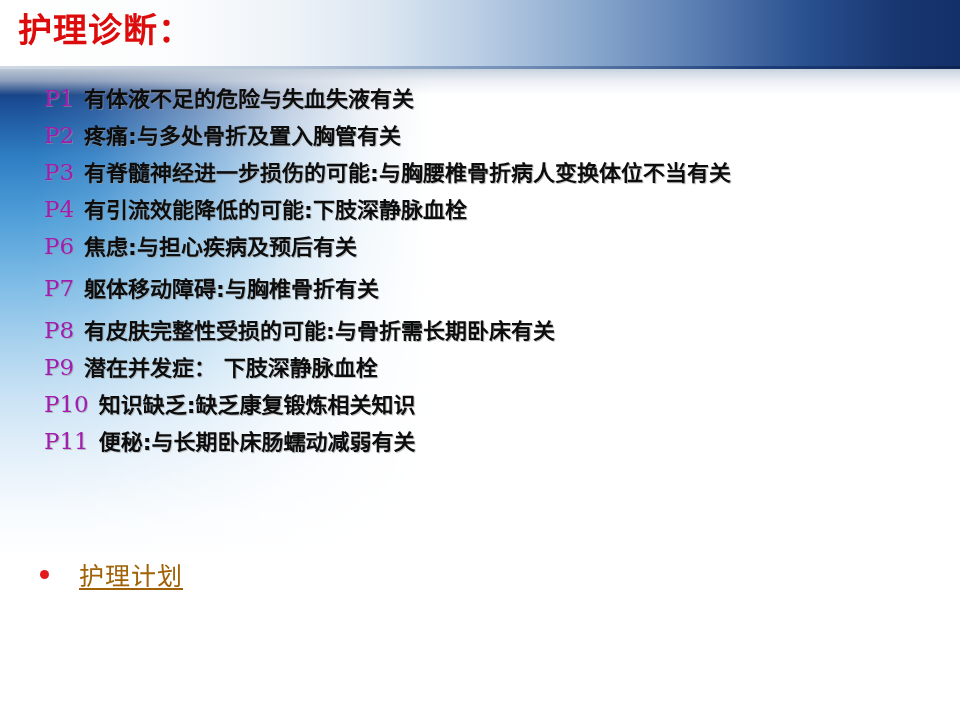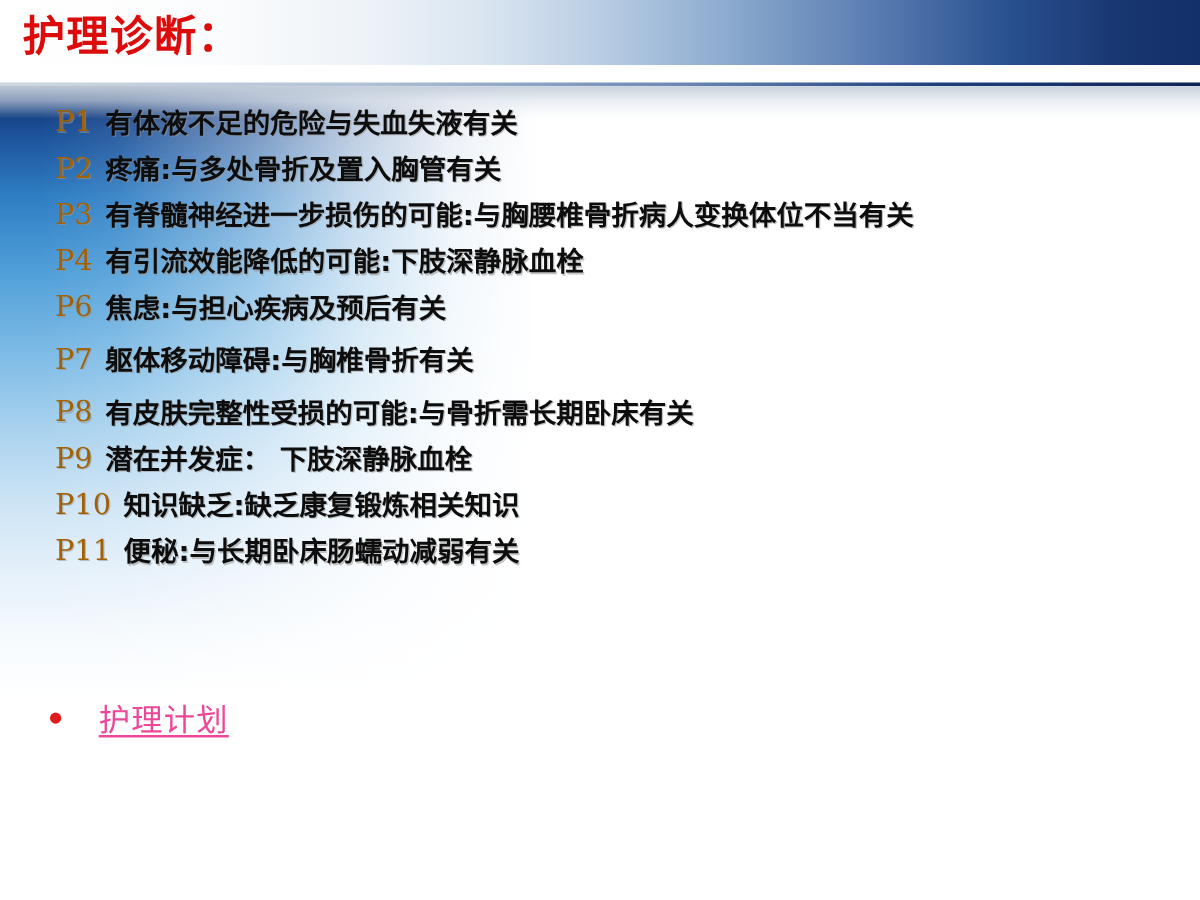--- a/index.html
+++ b/index.html
@@ -24,21 +24,21 @@
     background: #ffffff;
     overflow: hidden;
   }
 
   
   .title-bar {
     position: absolute;
     left: 0;
     top: 0;
     width: 960px;
-    height: 52px;
+    height: 68px;
     background:
       linear-gradient(to right,
         #ffffff 0%,
         #fbfcfd 18%,
         #eef3f8 30%,
         #dbe6f1 40%,
         #b9cde4 50%,
         #8fadd0 60%,
         #5d80b4 72%,
         #29508f 84%,
@@ -155,21 +155,21 @@
     color: #101010;
     text-shadow: 1px 1px 0 rgba(150,150,150,0.55);
   }
 
   .dx-code {
     flex: 0 0 auto;
     font-family: "DejaVu Serif", "Liberation Serif", serif;
     font-size: 23px;
     font-weight: normal;
     line-height: 1.0;
-    color: #a16207;
+    color: #a21caf;
     white-space: nowrap;
     padding-right: 10px;
   }
 
   .dx-text {
     flex: 1 1 auto;
     font-family: "DejaVu Sans", "Liberation Sans", sans-serif;
     font-size: 22px;
     font-weight: bold;
     line-height: 1.18;
@@ -198,21 +198,21 @@
     border-radius: 50%;
     background: #e01b1b;
     margin-right: 30px;
   }
 
   .link-text {
     flex: 0 0 auto;
     font-family: "DejaVu Sans", "Liberation Sans", sans-serif;
     font-size: 25px;
     font-weight: normal;
-    color: #ec4899;
+    color: #a16207;
     text-decoration: underline;
     text-underline-offset: 3px;
     cursor: pointer;
     letter-spacing: 1px;
   }
 </style>
 </head>
 <body>
 
 <div id="slide">

